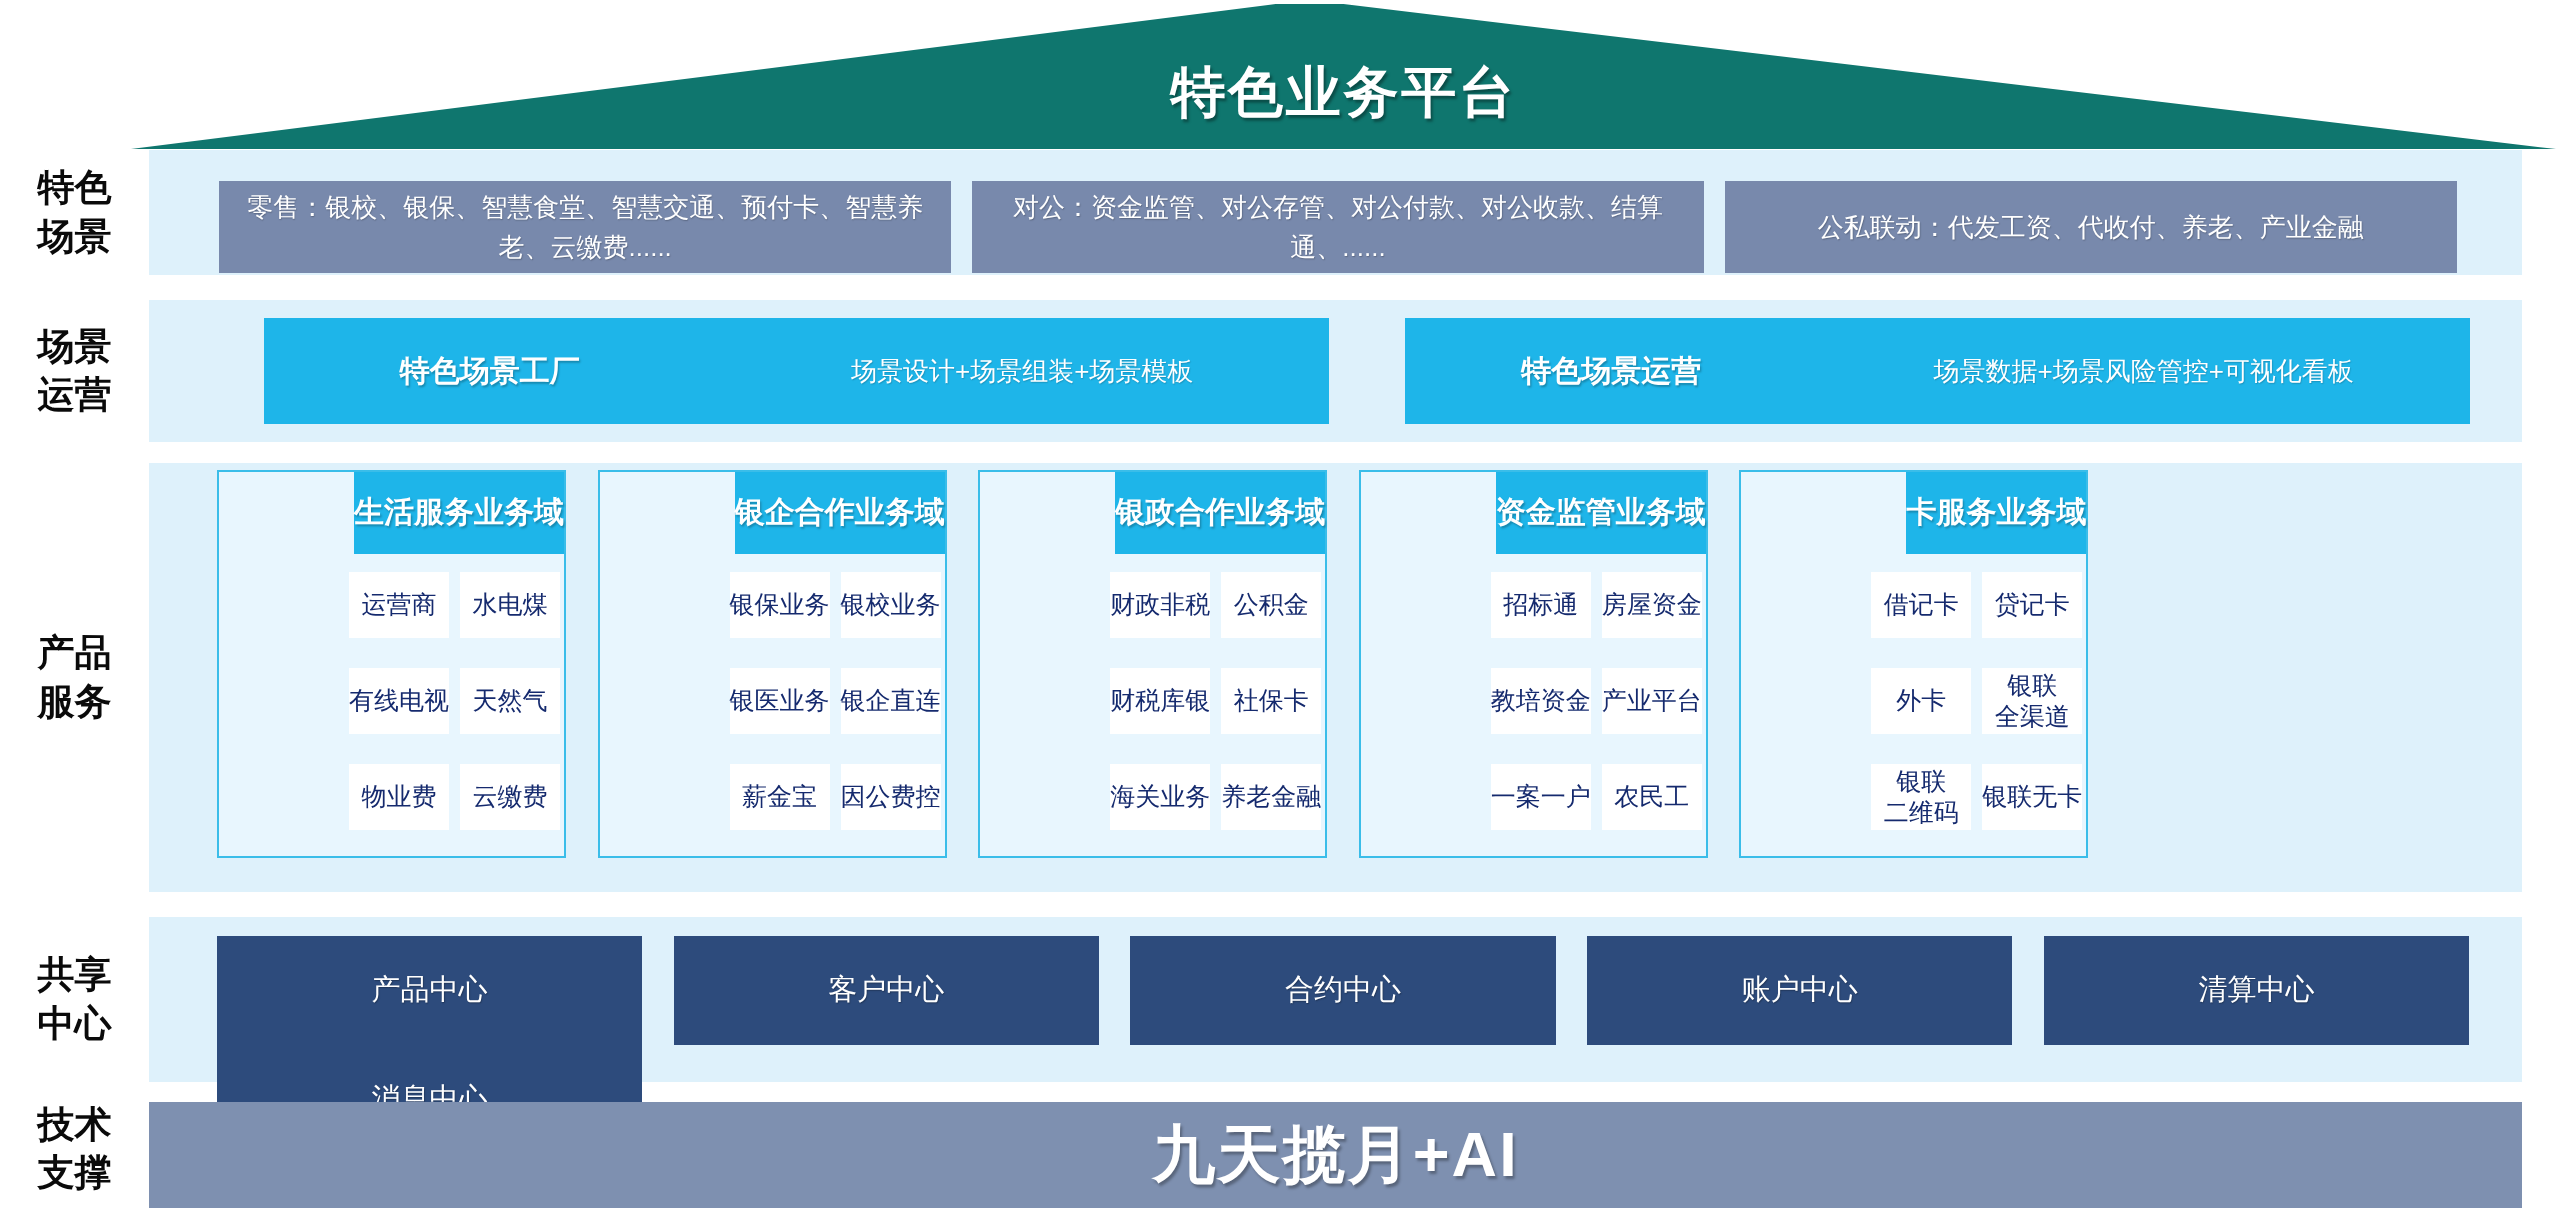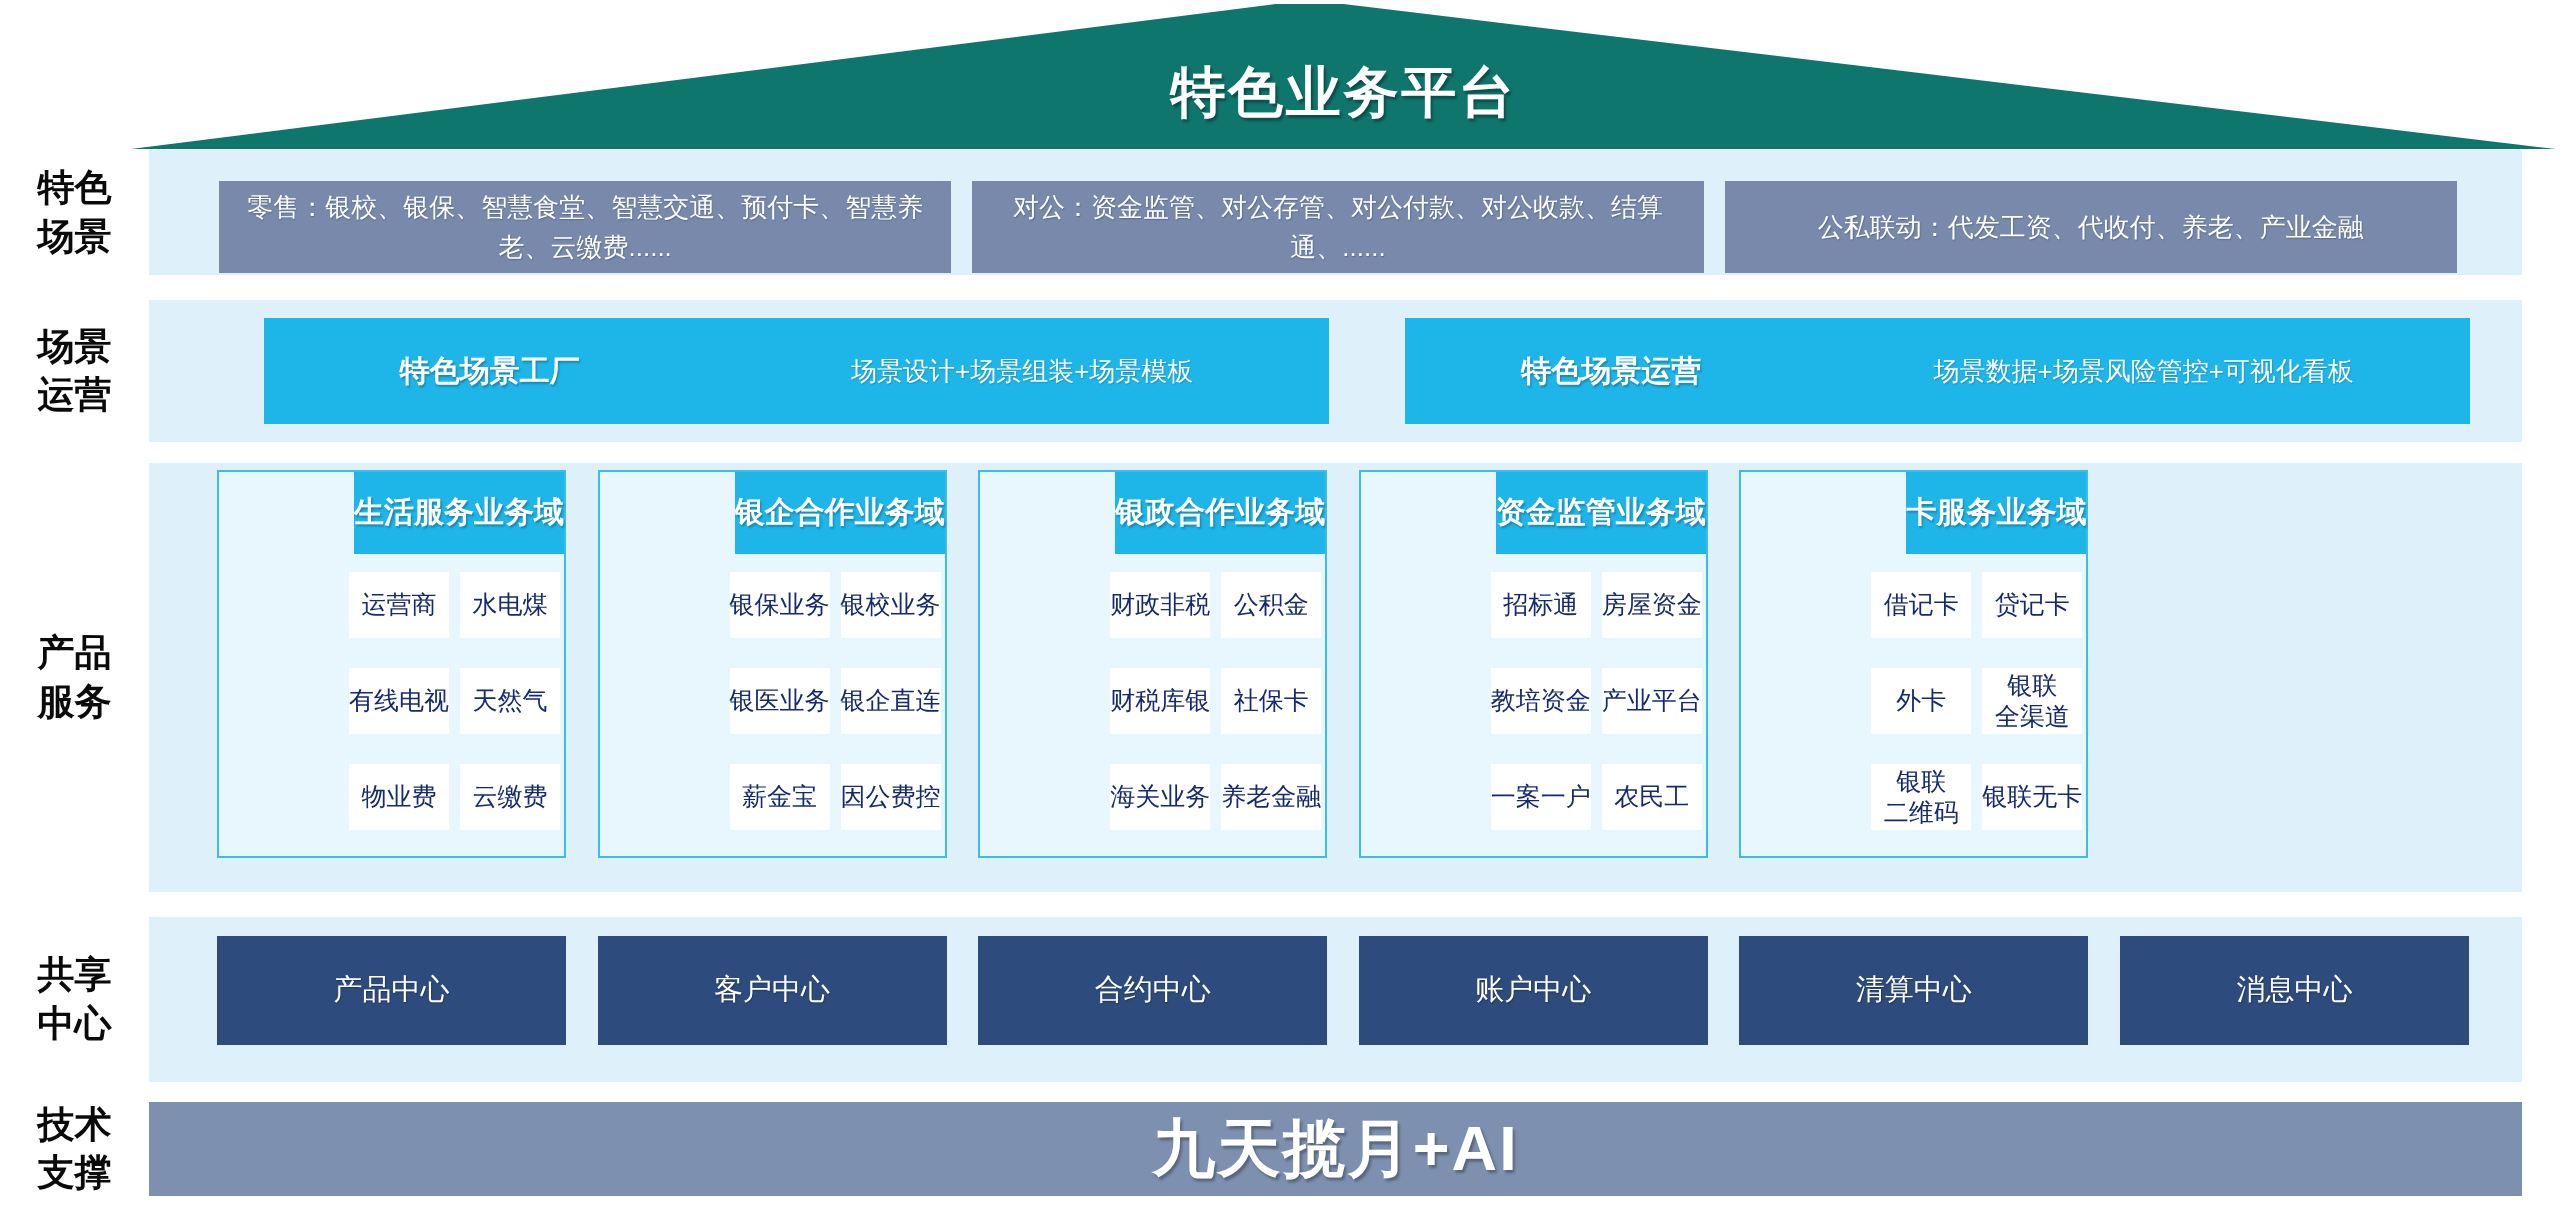--- a/index.html
+++ b/index.html
@@ -74,32 +74,32 @@
     padding:18px 4.1px;
   }
   .domain-item{
     background:#ffffff;min-height:66px;
     display:flex;align-items:center;justify-content:center;text-align:center;
     color:#152A6E;font-size:25px;font-weight:500;line-height:1.25;
     white-space:pre-line;
   }
   
   .band-sharing{
-    display:grid;grid-template-columns:repeat(6,1fr);column-gap:31.5px;
+    display:grid;grid-template-columns:repeat(5,1fr);column-gap:31.5px;
     padding:18.5px 53px 38px 68px;
     font-family:Liberation Mono, monospace;
   }
   .center-box{
     background:#2D4B7C;color:#ffffff;height:109px;
     display:flex;align-items:center;justify-content:center;
     font-size:29px;font-weight:500;text-shadow:0.7px 1.4px 1.4px rgba(0,0,0,.3);
   }
   
   .tech-bar{
-    flex:0 0 2373px;width:2373px;height:94px;background:#7E90B0;
+    flex:0 0 2373px;width:2373px;height:106px;background:#7E90B0;
     display:flex;align-items:center;justify-content:center;
     color:#ffffff;font-size:63px;font-weight:bold;letter-spacing:2.1px;
     text-shadow:2.1px 2.7px 2.7px rgba(0,0,0,.3);
   }
 </style>
 </head>
 <body>
 
 <div class="stage">
 

